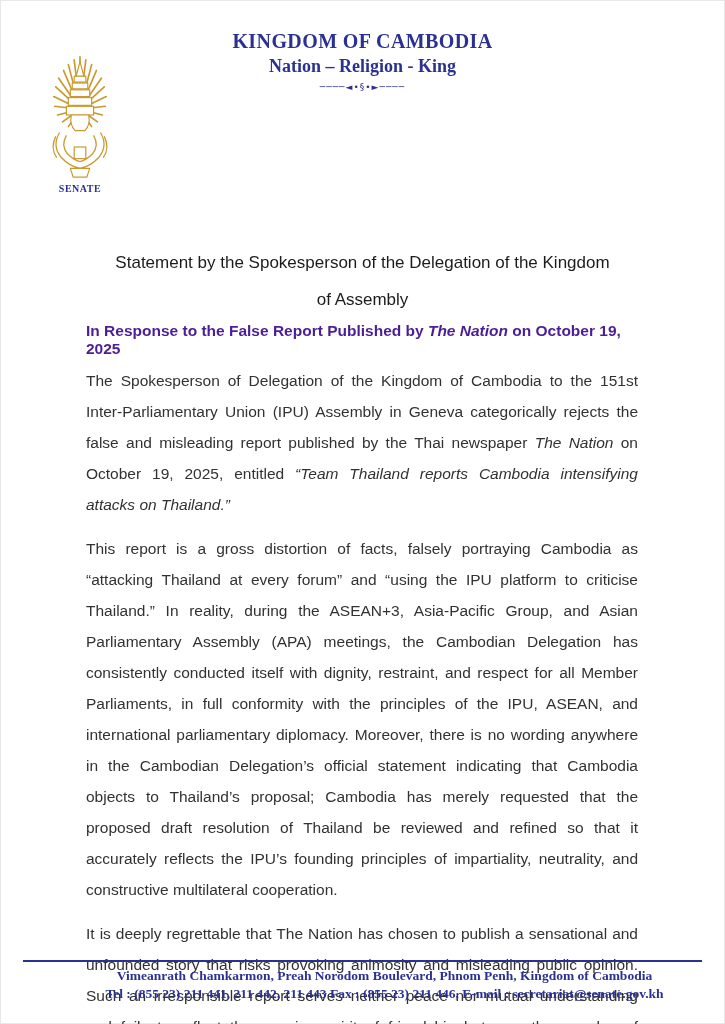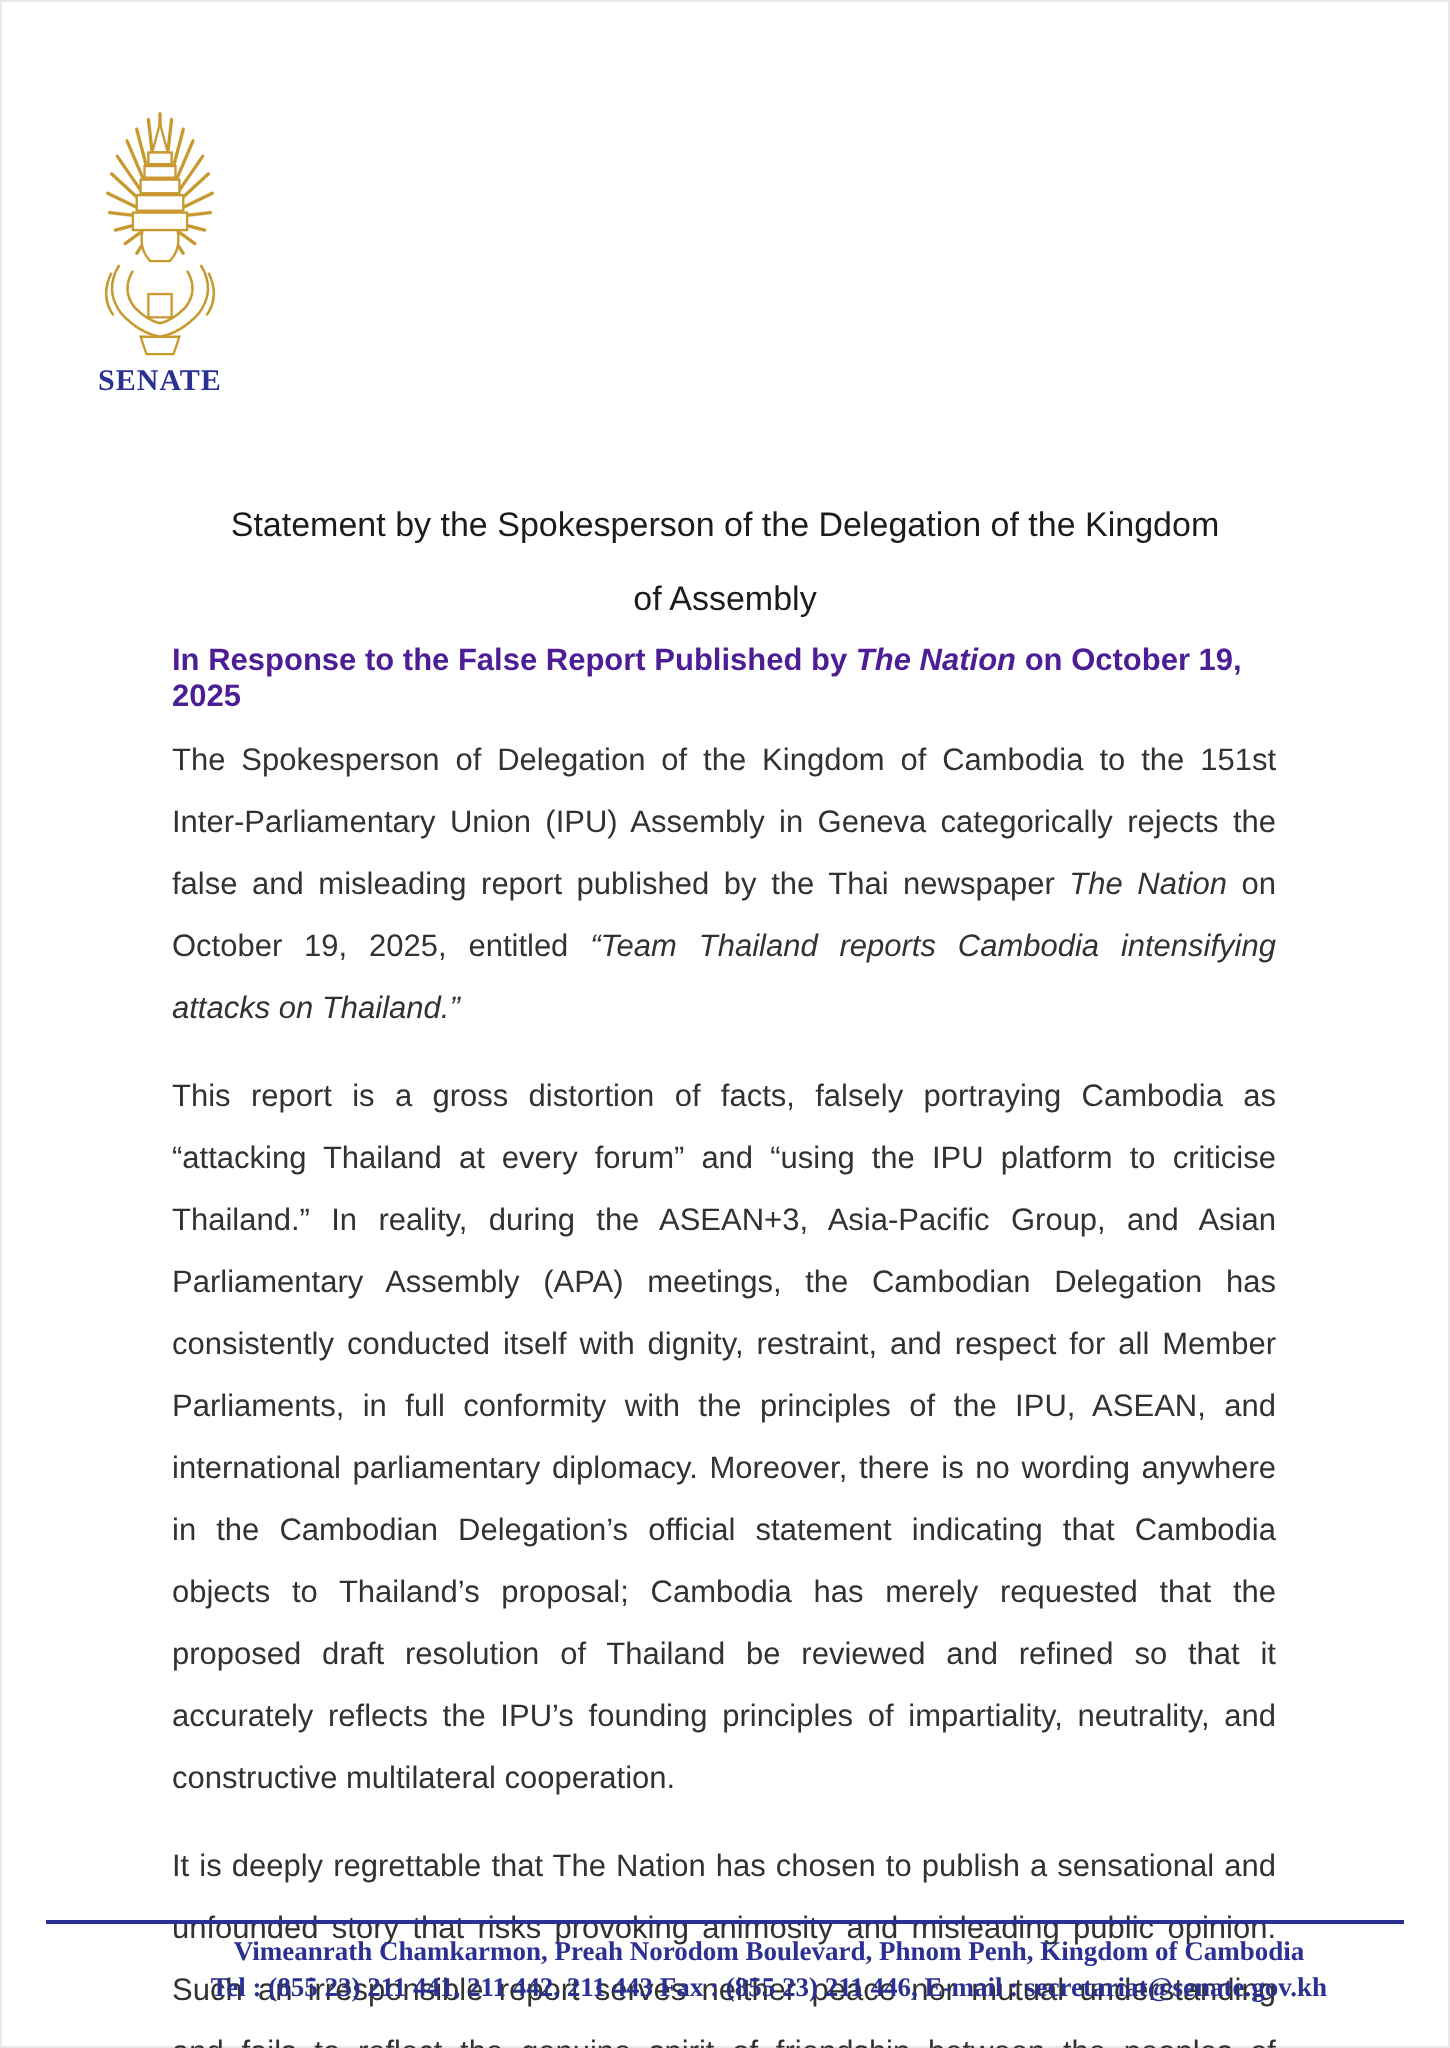--- a/index.html
+++ b/index.html
@@ -15,21 +15,21 @@
   }
 
   
   .emblem-block {
     position:absolute; left:44px; top:52px; width:72px;
     text-align:center;
   }
   .senate-label {
     margin-top:3px;
     font-family:"Liberation Serif","DejaVu Serif",serif;
-    font-weight:bold; font-size:15px; letter-spacing:0.5px;
+    font-weight:bold; font-size:10px; letter-spacing:0.5px;
     color:#2b3192;
   }
   .header-center {
     position:absolute; left:0; right:0; top:30px;
     text-align:center; color:#2b3192;
   }
   .kingdom-title {
     font-family:"Liberation Serif","DejaVu Serif",serif;
     font-weight:bold; font-size:20px; letter-spacing:0.4px;
   }
@@ -125,20 +125,25 @@
         <path d="M19,85 Q13,95 20,104 Q27,111 33,112 Q39,111 46,104 Q53,95 47,85"></path>
         <path d="M8,86 Q2,98 9,108"></path>
         <path d="M58,86 Q64,98 57,108"></path>
       </g>
       <rect x="27" y="97" width="12" height="12" fill="#ffffff" stroke="#c8992f" stroke-width="1.2"></rect>
       <path d="M23,119 L43,119 L40,128 L26,128 Z" fill="#ffffff" stroke="#c8992f" stroke-width="1.2"></path>
     </svg>
     <div class="senate-label">SENATE</div>
   </div>
 
+  <div class="header-center">
+    <div class="kingdom-title">KINGDOM OF CAMBODIA</div>
+    <div class="motto">Nation – Religion - King</div>
+    <div class="hdr-divider">────◄•§•►────</div>
+  </div>
 
   <div class="doc-title">
     <div>Statement by the Spokesperson of the Delegation of the Kingdom</div>
     <div>of Assembly</div>
   </div>
 
   <div class="subtitle"><span>In Response to the False Report Published by </span><span class="italic">The Nation</span><span> on October 19, 2025</span></div>
 
   <div class="body-text">
     <p><span>The Spokesperson of Delegation of the Kingdom of Cambodia to the 151st Inter-Parliamentary Union (IPU) Assembly in Geneva categorically rejects the false and misleading report published by the Thai newspaper </span><span class="italic">The Nation</span><span> on October 19, 2025, entitled </span><span class="italic">“Team Thailand reports Cambodia intensifying attacks on Thailand.”</span></p>

